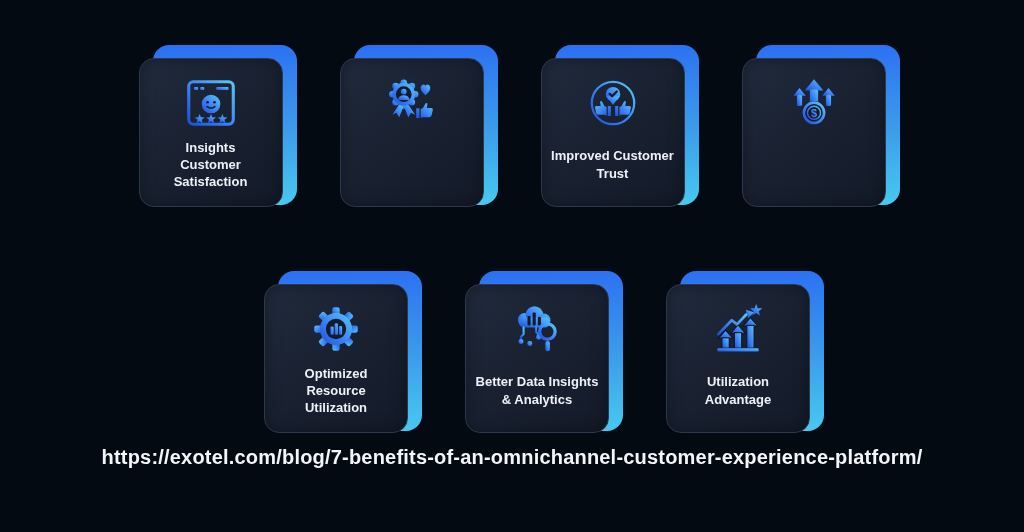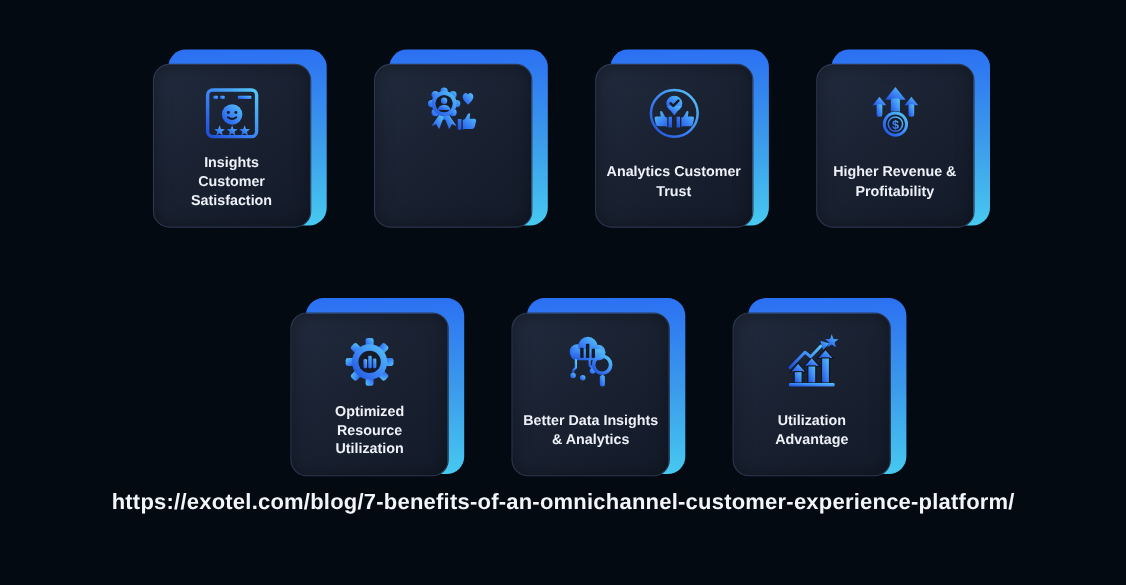--- a/index.html
+++ b/index.html
@@ -127,21 +127,21 @@
           <path d="M21.8,21.5 L34.2,21.5 L28,30 Z" fill="url(#g3)"></path>
           <path d="M24.8,19.2 l2.3,2.3 4.5,-4.6" stroke="#151b29" stroke-width="2.2" fill="none" stroke-linecap="round" stroke-linejoin="round"></path>
           <g transform="translate(29,24.5)" fill="url(#g3)">
             <path d="M1,6.5 h3 v9.5 h-3 z M5.2,16 v-8.7 l1.9,-0.7 2.5,-4.5 c0.5,-0.9 1.8,-0.6 1.8,0.4 l-0.5,3.8 h4 c1,0 1.6,0.9 1.4,1.8 l-1.1,5 c-0.3,1.1 -1.2,1.7 -2.2,1.7 h-6.6 z"></path>
           </g>
           <g transform="translate(27,24.5) scale(-1,1)" fill="url(#g3)">
             <path d="M1,6.5 h3 v9.5 h-3 z M5.2,16 v-8.7 l1.9,-0.7 2.5,-4.5 c0.5,-0.9 1.8,-0.6 1.8,0.4 l-0.5,3.8 h4 c1,0 1.6,0.9 1.4,1.8 l-1.1,5 c-0.3,1.1 -1.2,1.7 -2.2,1.7 h-6.6 z"></path>
           </g>
         </svg>
       </div>
-      <div class="card-label">Analytics Customer
+      <div class="card-label">Improved Customer
 Trust</div>
     </div>
   </div>
 
   <div class="card-wrap">
     <div class="card-back"></div>
     <div class="card-front">
       <div class="icon-box">
         <svg width="58" height="58" viewBox="0 0 56 56">
           <defs>
@@ -158,22 +158,20 @@
             <rect x="11.5" y="20" width="5" height="11" rx="1.8"></rect>
             <polygon points="42,13.5 36,21 48,21"></polygon>
             <rect x="39.5" y="20" width="5" height="11" rx="1.8"></rect>
           </g>
           <circle cx="28" cy="37.5" r="11.5" fill="#151b29"></circle>
           <circle cx="28" cy="37.5" r="9.8" fill="none" stroke="url(#g4)" stroke-width="2.6"></circle>
           <circle cx="28" cy="37.5" r="6.3" fill="none" stroke="url(#g4)" stroke-width="1.4"></circle>
           <text x="28" y="41.4" text-anchor="middle" font-size="11" font-weight="bold" fill="url(#g4)" font-family="Liberation Sans, sans-serif">$</text>
         </svg>
       </div>
-      <div class="card-label">Higher Revenue &amp;
-Profitability</div>
     </div>
   </div>
 
 </div>
 
 <div class="row row2">
 
   <div class="card-wrap">
     <div class="card-back"></div>
     <div class="card-front">

